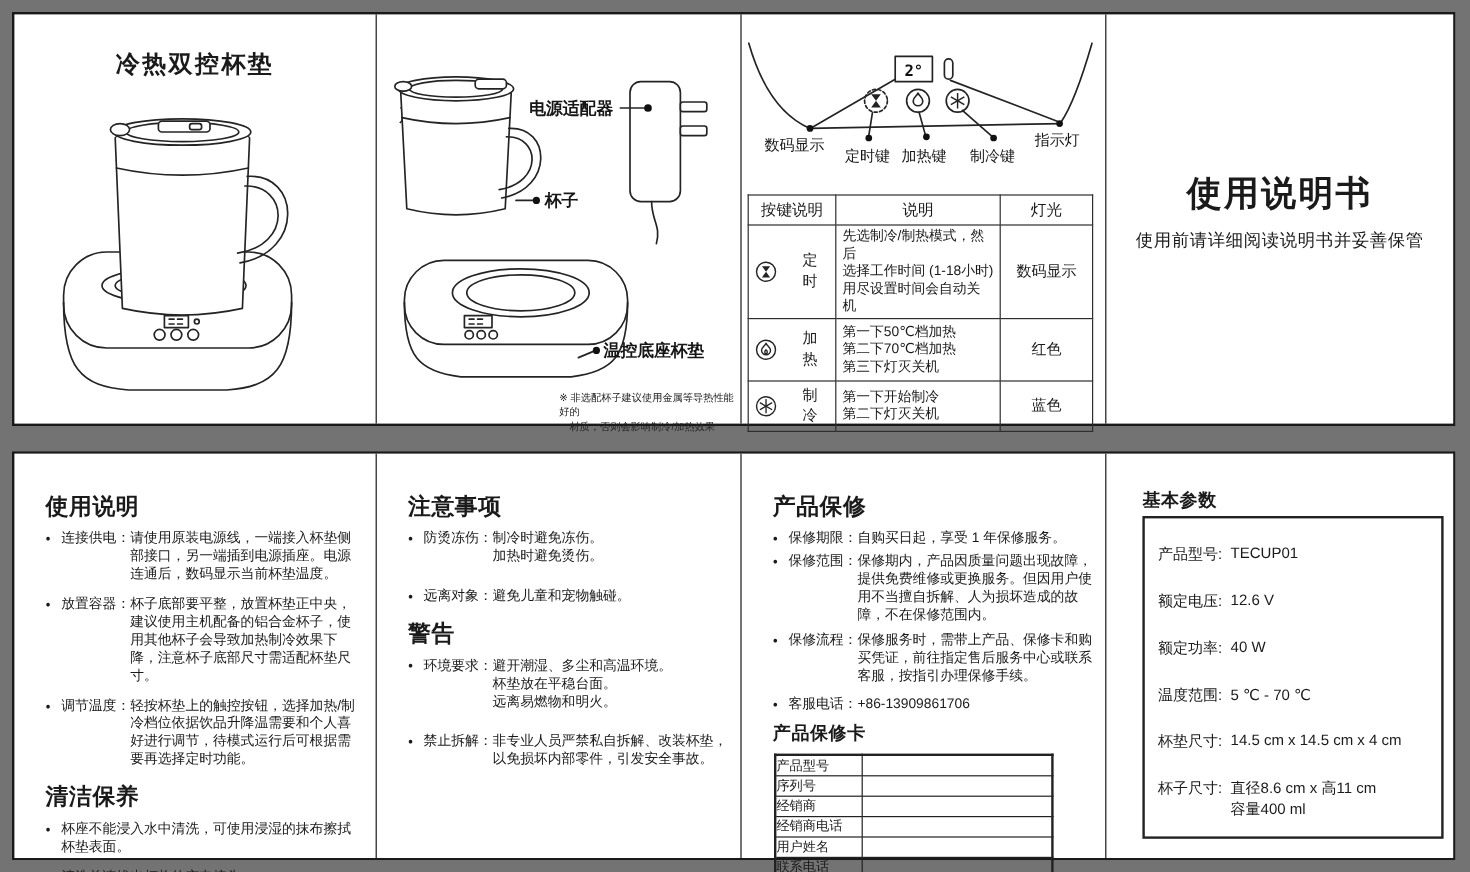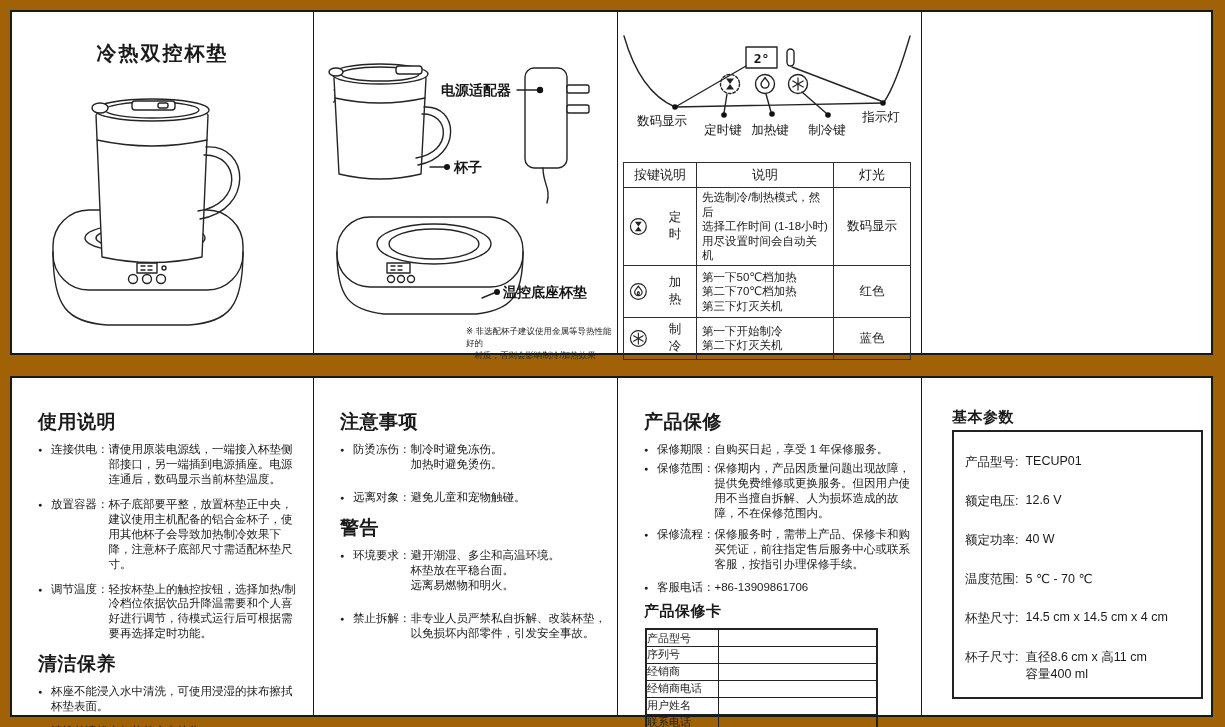--- a/index.html
+++ b/index.html
@@ -1,17 +1,17 @@
 <!DOCTYPE html>
 <html><head>
 <meta charset="utf-8">
 <style>
   * { box-sizing: border-box; margin: 0; padding: 0; }
   html,body { background:#fff; }
-  #page { position:relative; width:1225px; height:727px; background:#a16207; color:#1a1a1a;
+  #page { position:relative; width:1225px; height:727px; background:#737373; color:#1a1a1a;
           font-family:"Liberation Sans","DejaVu Sans",sans-serif; overflow:hidden; }
   .sheet { position:absolute; left:10px; width:1203px; border:2px solid #191919; background:#fff; display:flex; }
   .sheet.top { top:10px; height:345px; }
   .sheet.bottom { top:376px; height:341px; }
   .panel { position:relative; height:100%; border-right:1px solid #191919; }
   .p1 { width:302px; } .p2 { width:304px; } .p3 { width:304px; }
   .p4 { flex:1; border-right:none; }
   svg { display:block; font-family:inherit; }
   .ln { fill:none; stroke:#242424; stroke-width:1.4; stroke-linecap:round; stroke-linejoin:round; }
   .lnw { fill:#fff; stroke:#242424; stroke-width:1.4; stroke-linejoin:round; }
@@ -252,20 +252,26 @@
           </div>
               </td>
           <td class="c-desc">第一下开始制冷
 第二下灯灭关机</td>
           <td class="c-light">蓝色</td>
         </tr>
       </tbody>
         </table>
     </div>
 
+    <div class="panel p4">
+      <div class="t4">
+        <div class="big">使用说明书</div>
+        <div class="sub">使用前请详细阅读说明书并妥善保管</div>
+      </div>
+    </div>
   </div>
 
   <div class="sheet bottom">
 
     <div class="panel p1">
       <div class="bp">
         <div class="h">使用说明</div>
         <div class="li">
           <span class="lbl">连接供电：</span>
           <span class="txt">请使用原装电源线，一端接入杯垫侧部接口，另一端插到电源插座。电源连通后，数码显示当前杯垫温度。</span>

